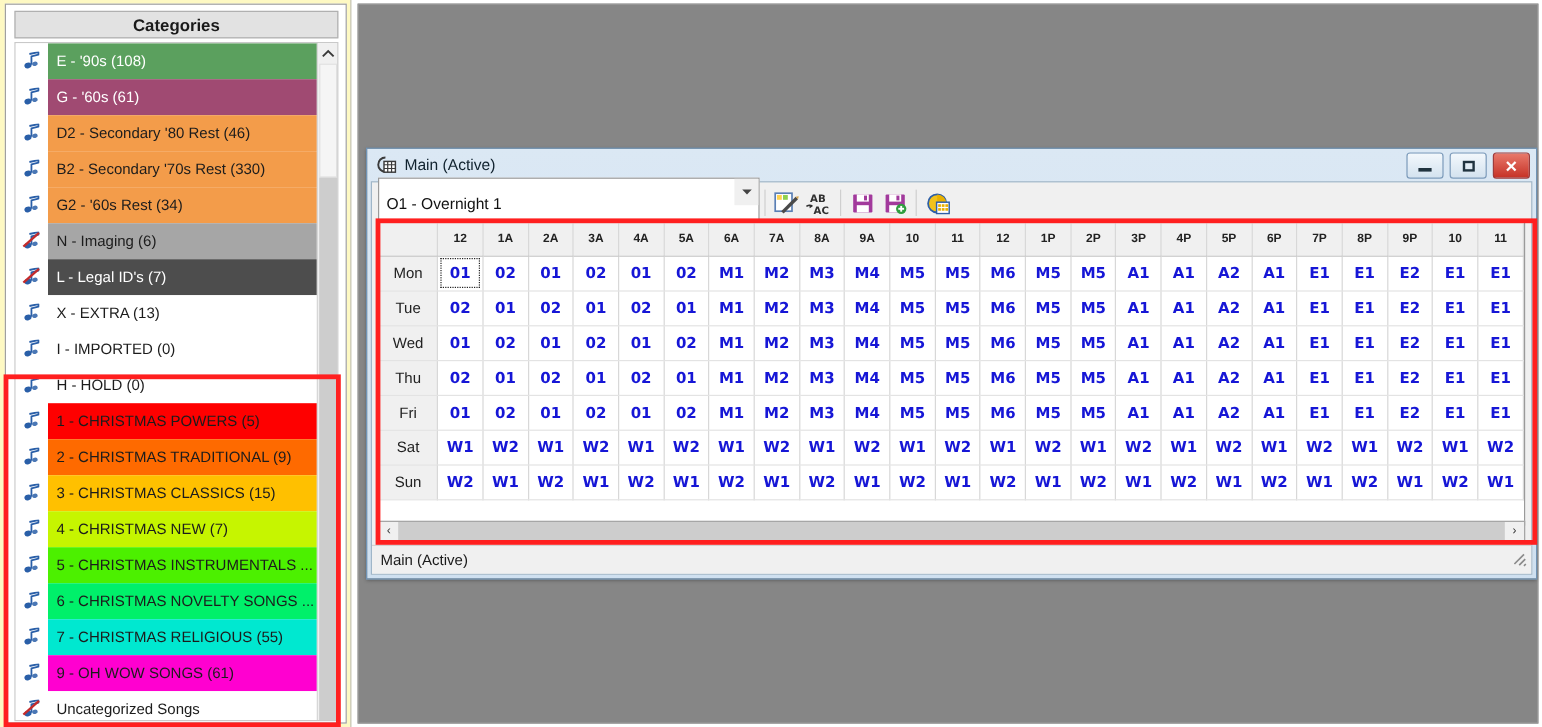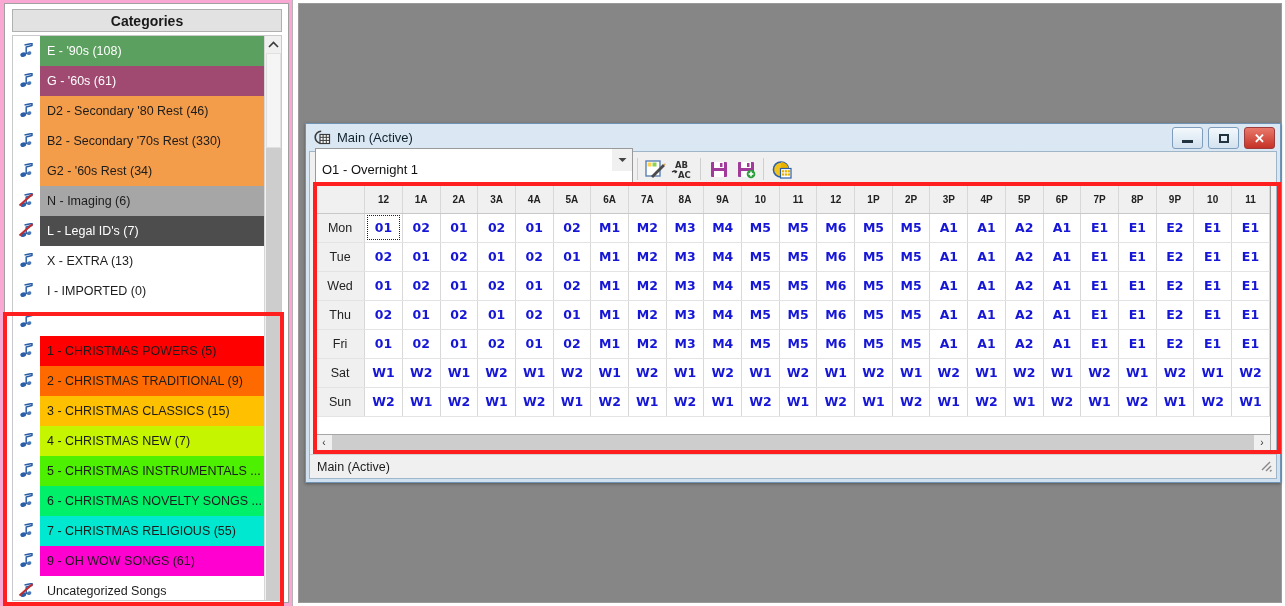--- a/index.html
+++ b/index.html
@@ -8,21 +8,21 @@
     background:#808080;
     font-family:"Liberation Sans", sans-serif;
     font-size:12px;color:#000;
     -webkit-font-smoothing:antialiased;
   }
   .app{position:relative;width:1285px;height:606px;background:#ffffff;}
 
   
   .cat-panel{
     position:absolute;left:0;top:0;width:293px;height:606px;
-    background:#f9a8d4;border-right:1px solid #b5b5b5;
+    background:#fef9c3;border-right:1px solid #b5b5b5;
     box-sizing:border-box;
   }
   .cat-outer{
     position:absolute;left:4px;top:3px;width:285px;height:600px;
     border:1px solid #a0a0a0;background:#ffffff;box-sizing:border-box;
   }
   .cat-header{
     position:absolute;left:7px;top:5px;width:270px;height:23px;
     background:#e2e2e2;border:1px solid #b0b0b0;box-sizing:border-box;
     text-align:center;line-height:22px;font-weight:bold;font-size:14px;
@@ -290,20 +290,21 @@
               <div class="cat-label" style="background: rgb(255, 255, 255); color: rgb(28, 28, 28);">I - IMPORTED  (0)</div>
             </div>
             <div class="cat-row">
               <div class="note-cell">
                 <svg class="note-ico" width="17" height="16" viewBox="0 0 17 16">
                   <path d="M6.5 2.0 L14.0 0.4 L14.0 2.6 L8.2 3.9 L8.2 11.0" stroke="#2a5fa8" stroke-width="1.5" fill="none" stroke-linejoin="round"></path>
                   <ellipse cx="5.3" cy="11.6" rx="3.0" ry="2.3" fill="#2a5fa8" transform="rotate(-16 5.3 11.6)"></ellipse>
                   <ellipse cx="11.1" cy="10.2" rx="2.3" ry="1.8" fill="#2a5fa8" transform="rotate(-16 11.1 10.2)" opacity="0.85"></ellipse>
                 </svg>
               </div>
+              <div class="cat-label" style="background: rgb(255, 255, 255); color: rgb(28, 28, 28);">H - HOLD  (0)</div>
             </div>
             <div class="cat-row">
               <div class="note-cell">
                 <svg class="note-ico" width="17" height="16" viewBox="0 0 17 16">
                   <path d="M6.5 2.0 L14.0 0.4 L14.0 2.6 L8.2 3.9 L8.2 11.0" stroke="#2a5fa8" stroke-width="1.5" fill="none" stroke-linejoin="round"></path>
                   <ellipse cx="5.3" cy="11.6" rx="3.0" ry="2.3" fill="#2a5fa8" transform="rotate(-16 5.3 11.6)"></ellipse>
                   <ellipse cx="11.1" cy="10.2" rx="2.3" ry="1.8" fill="#2a5fa8" transform="rotate(-16 11.1 10.2)" opacity="0.85"></ellipse>
                 </svg>
               </div>
               <div class="cat-label" style="background: rgb(254, 0, 0); color: rgb(28, 28, 28);">1 - CHRISTMAS POWERS  (5)</div>

